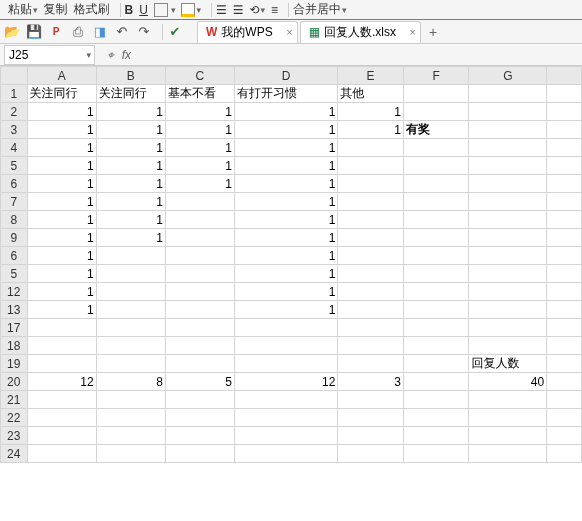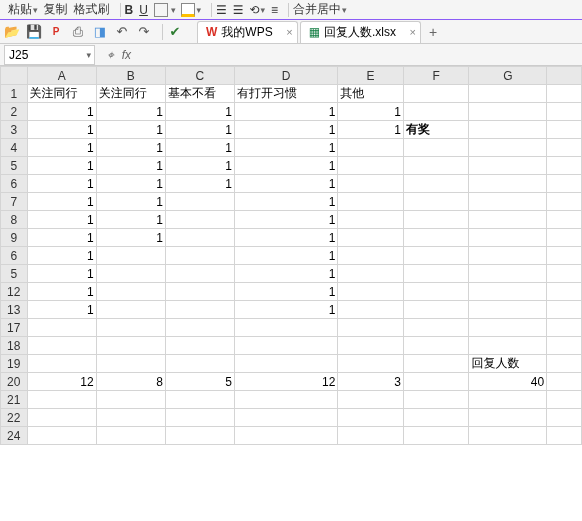--- a/index.html
+++ b/index.html
@@ -330,20 +330,31 @@
           <td class="colA "></td>
           <td class="colB "></td>
           <td class="colC "></td>
           <td class="colD "></td>
           <td class="colE "></td>
           <td class="colF "></td>
           <td class="colG "></td>
           <td class="colH"></td>
         </tr>
         <tr>
+          <th class="rowhdr">23</th>
+          <td class="colA "></td>
+          <td class="colB "></td>
+          <td class="colC "></td>
+          <td class="colD "></td>
+          <td class="colE "></td>
+          <td class="colF "></td>
+          <td class="colG "></td>
+          <td class="colH"></td>
+        </tr>
+        <tr>
           <th class="rowhdr">24</th>
           <td class="colA "></td>
           <td class="colB "></td>
           <td class="colC "></td>
           <td class="colD "></td>
           <td class="colE "></td>
           <td class="colF "></td>
           <td class="colG "></td>
           <td class="colH"></td>
         </tr>

